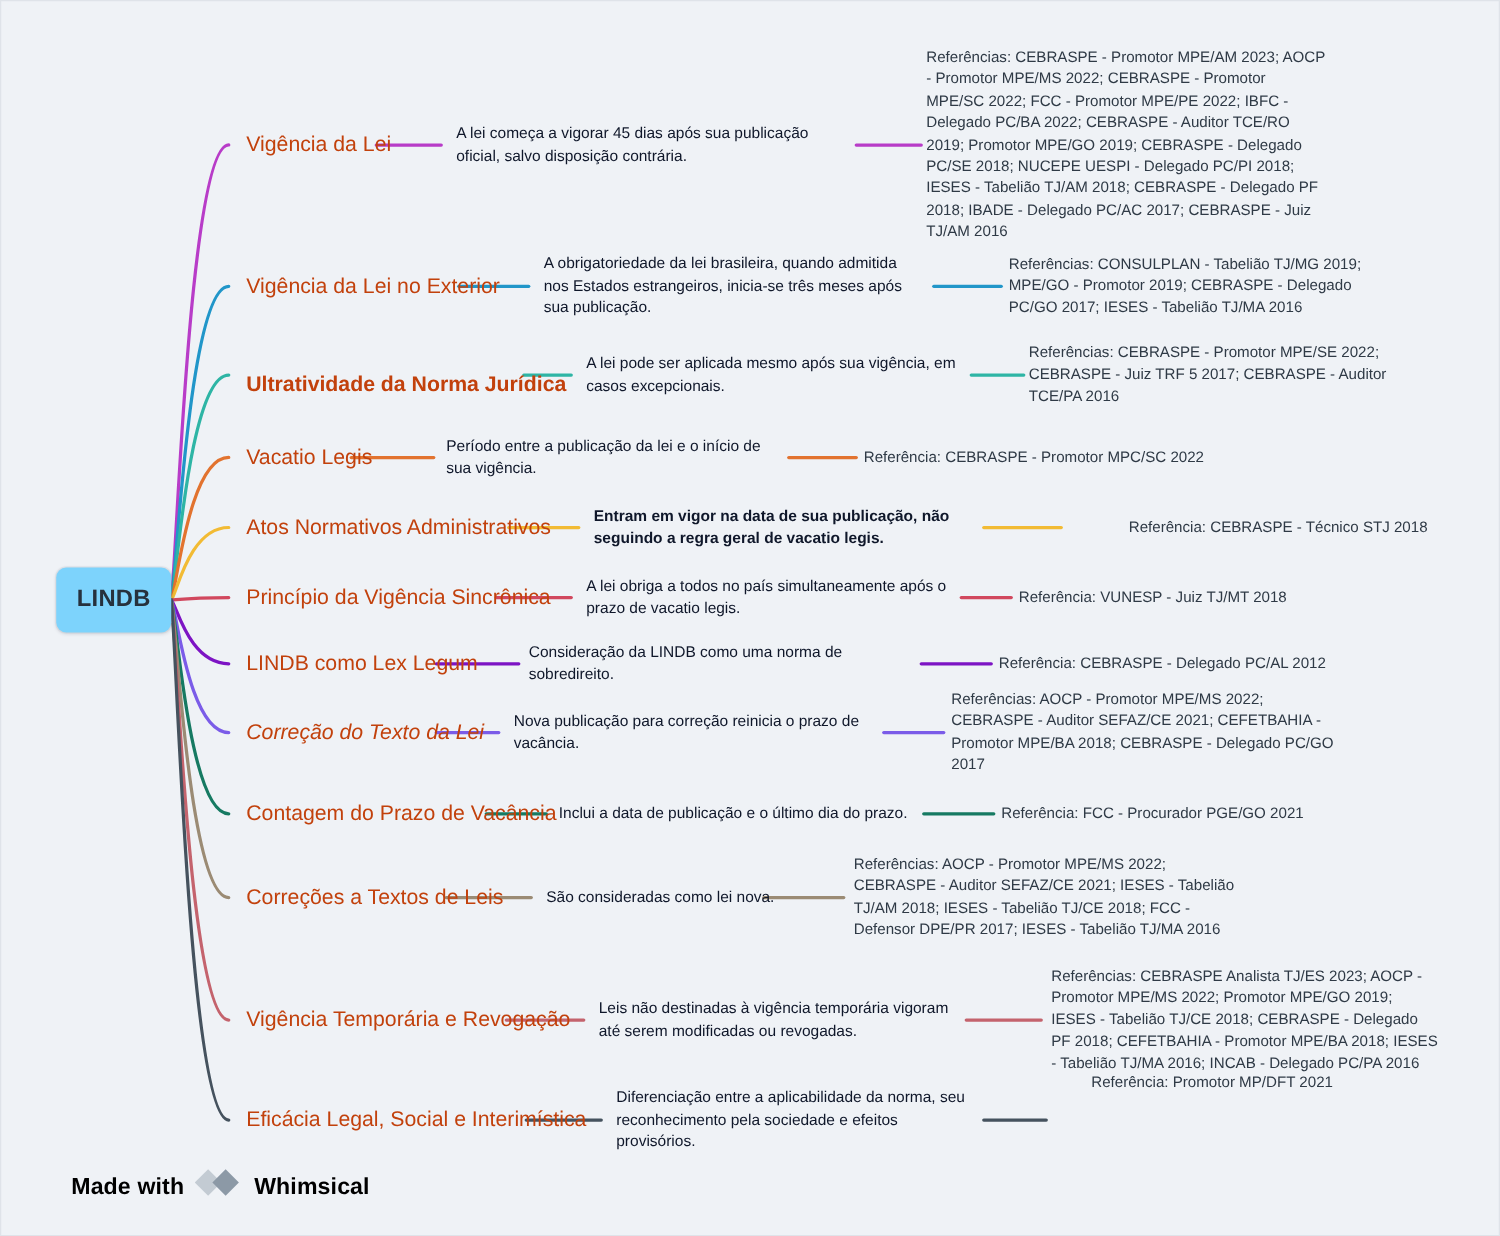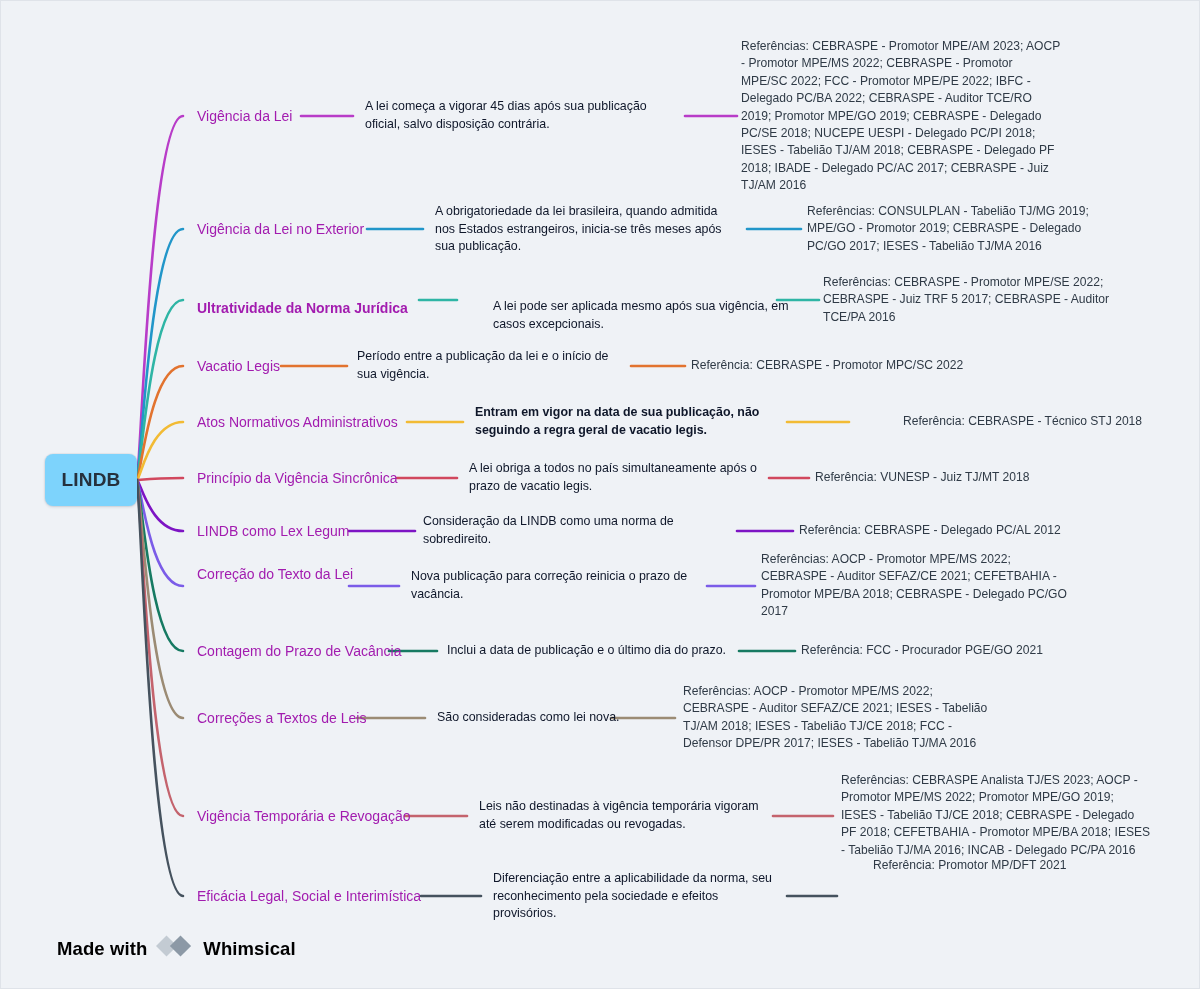--- a/index.html
+++ b/index.html
@@ -30,22 +30,22 @@
     box-shadow: 0 1px 3px rgba(20,30,50,.14), 0 0 0 1px rgba(20,30,50,.04);
     display: flex; align-items: center; justify-content: center;
     z-index: 5;
   }
   #root-label {
     font-size: 19px; font-weight: bold; color: #26313d;
     letter-spacing: .2px;
   }
   .topic {
     position: absolute;
-    font-size: 14px;
-    color: #a21caf;
+    font-size: 17px;
+    color: #c2410c;
     white-space: nowrap;
     transform: translateY(-50%);
   }
   .detail {
     position: absolute;
     font-size: 12.4px;
     line-height: 17.6px;
     color: #0f172a;
   }
   .refs {
@@ -114,35 +114,35 @@
   </div>
 
   <div id="rows">
       <div class="topic" style="left: 196px; top: 115px; transform: translateY(-50%);">Vigência da Lei</div>
       <div class="detail" style="left: 364px; width: 310px; top: 115px; transform: translateY(-50%);">A lei começa a vigorar 45 dias após sua publicação oficial, salvo disposição contrária.</div>
       <div class="refs" style="left: 740px; width: 320px; top: 115px; transform: translateY(-50%);">Referências: CEBRASPE - Promotor MPE/AM 2023; AOCP - Promotor MPE/MS 2022; CEBRASPE - Promotor MPE/SC 2022; FCC - Promotor MPE/PE 2022; IBFC - Delegado PC/BA 2022; CEBRASPE - Auditor TCE/RO 2019; Promotor MPE/GO 2019; CEBRASPE - Delegado PC/SE 2018; NUCEPE UESPI - Delegado PC/PI 2018; IESES - Tabelião TJ/AM 2018; CEBRASPE - Delegado PF 2018; IBADE - Delegado PC/AC 2017; CEBRASPE - Juiz TJ/AM 2016</div>
       <div class="topic" style="left: 196px; top: 228px; transform: translateY(-50%);">Vigência da Lei no Exterior</div>
       <div class="detail" style="left: 434px; width: 300px; top: 228px; transform: translateY(-50%);">A obrigatoriedade da lei brasileira, quando admitida nos Estados estrangeiros, inicia-se três meses após sua publicação.</div>
       <div class="refs" style="left: 806px; width: 310px; top: 228px; transform: translateY(-50%);">Referências: CONSULPLAN - Tabelião TJ/MG 2019; MPE/GO - Promotor 2019; CEBRASPE - Delegado PC/GO 2017; IESES - Tabelião TJ/MA 2016</div>
       <div class="topic" style="left: 196px; top: 307px; transform: translateY(-50%); font-weight: bold;">Ultratividade da Norma Jurídica</div>
-      <div class="detail" style="left: 492px; width: 300px; top: 299px; transform: translateY(-50%); margin-top: 16px;">A lei pode ser aplicada mesmo após sua vigência, em casos excepcionais.</div>
+      <div class="detail" style="left: 468px; width: 300px; top: 299px; transform: translateY(-50%);">A lei pode ser aplicada mesmo após sua vigência, em casos excepcionais.</div>
       <div class="refs" style="left: 822px; width: 300px; top: 299px; transform: translateY(-50%);">Referências: CEBRASPE - Promotor MPE/SE 2022; CEBRASPE - Juiz TRF 5 2017; CEBRASPE - Auditor TCE/PA 2016</div>
       <div class="topic" style="left: 196px; top: 365px; transform: translateY(-50%);">Vacatio Legis</div>
       <div class="detail" style="left: 356px; width: 270px; top: 365px; transform: translateY(-50%);">Período entre a publicação da lei e o início de sua vigência.</div>
       <div class="refs" style="left: 690px; width: 300px; top: 365px; transform: translateY(-50%);">Referência: CEBRASPE - Promotor MPC/SC 2022</div>
       <div class="topic" style="left: 196px; top: 421px; transform: translateY(-50%);">Atos Normativos Administrativos</div>
       <div class="detail" style="left: 474px; width: 300px; top: 421px; transform: translateY(-50%); font-weight: bold;">Entram em vigor na data de sua publicação, não seguindo a regra geral de vacatio legis.</div>
       <div class="refs" style="left: 902px; width: 300px; top: 421px; transform: translateY(-50%);">Referência: CEBRASPE - Técnico STJ 2018</div>
       <div class="topic" style="left: 196px; top: 477px; transform: translateY(-50%);">Princípio da Vigência Sincrônica</div>
       <div class="detail" style="left: 468px; width: 290px; top: 477px; transform: translateY(-50%);">A lei obriga a todos no país simultaneamente após o prazo de vacatio legis.</div>
       <div class="refs" style="left: 814px; width: 300px; top: 477px; transform: translateY(-50%);">Referência: VUNESP - Juiz TJ/MT 2018</div>
       <div class="topic" style="left: 196px; top: 530px; transform: translateY(-50%);">LINDB como Lex Legum</div>
       <div class="detail" style="left: 422px; width: 310px; top: 530px; transform: translateY(-50%);">Consideração da LINDB como uma norma de sobredireito.</div>
       <div class="refs" style="left: 798px; width: 300px; top: 530px; transform: translateY(-50%);">Referência: CEBRASPE - Delegado PC/AL 2012</div>
-      <div class="topic" style="left: 196px; top: 573px; transform: translateY(-50%);">Correção do Texto da Lei</div>
+      <div class="topic" style="left: 196px; top: 585px; transform: translateY(-50%); font-style: italic;">Correção do Texto da Lei</div>
       <div class="detail" style="left: 410px; width: 290px; top: 585px; transform: translateY(-50%);">Nova publicação para correção reinicia o prazo de vacância.</div>
       <div class="refs" style="left: 760px; width: 310px; top: 585px; transform: translateY(-50%);">Referências: AOCP - Promotor MPE/MS 2022; CEBRASPE - Auditor SEFAZ/CE 2021; CEFETBAHIA - Promotor MPE/BA 2018; CEBRASPE - Delegado PC/GO 2017</div>
       <div class="topic" style="left: 196px; top: 650px; transform: translateY(-50%);">Contagem do Prazo de Vacância</div>
       <div class="detail" style="left: 446px; width: 310px; top: 650px; transform: translateY(-50%);">Inclui a data de publicação e o último dia do prazo.</div>
       <div class="refs" style="left: 800px; width: 300px; top: 650px; transform: translateY(-50%);">Referência: FCC - Procurador PGE/GO 2021</div>
       <div class="topic" style="left: 196px; top: 717px; transform: translateY(-50%);">Correções a Textos de Leis</div>
       <div class="detail" style="left: 436px; width: 250px; top: 717px; transform: translateY(-50%);">São consideradas como lei nova.</div>
       <div class="refs" style="left: 682px; width: 310px; top: 717px; transform: translateY(-50%);">Referências: AOCP - Promotor MPE/MS 2022; CEBRASPE - Auditor SEFAZ/CE 2021; IESES - Tabelião TJ/AM 2018; IESES - Tabelião TJ/CE 2018; FCC - Defensor DPE/PR 2017; IESES - Tabelião TJ/MA 2016</div>
       <div class="topic" style="left: 196px; top: 815px; transform: translateY(-50%);">Vigência Temporária e Revogação</div>
       <div class="detail" style="left: 478px; width: 300px; top: 815px; transform: translateY(-50%);">Leis não destinadas à vigência temporária vigoram até serem modificadas ou revogadas.</div>

